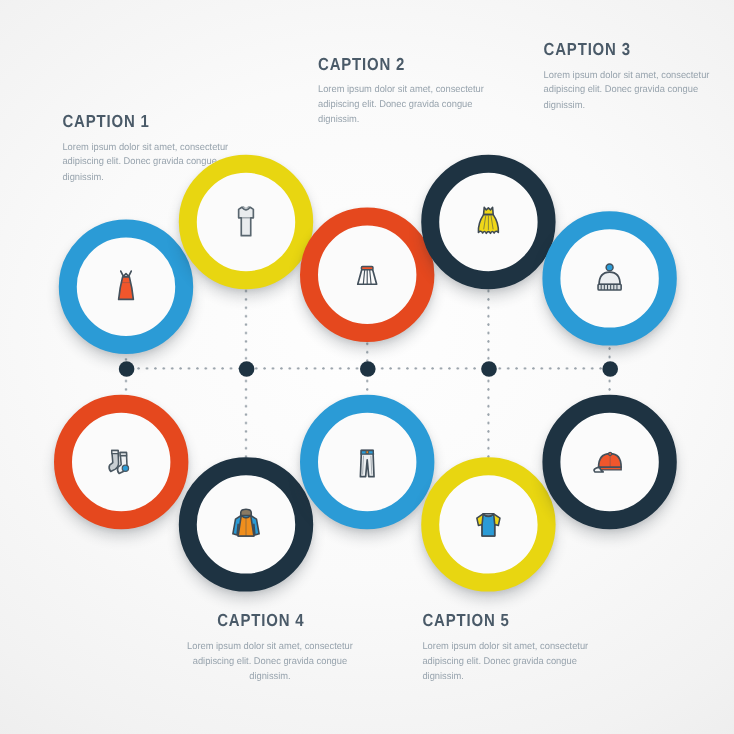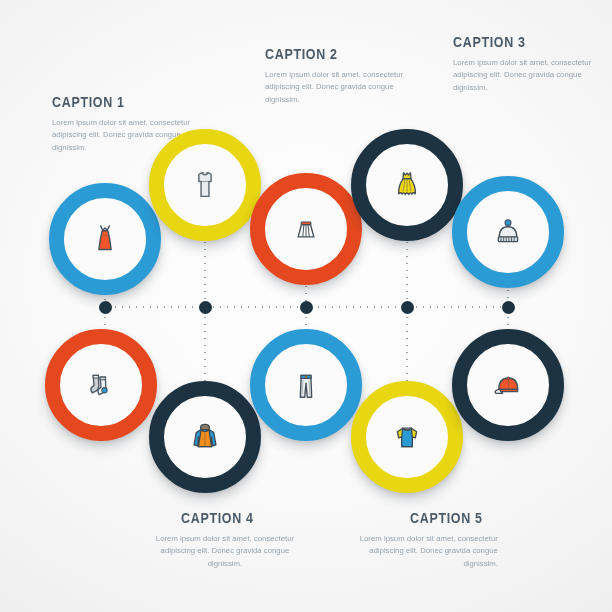--- a/index.html
+++ b/index.html
@@ -126,21 +126,21 @@
   <div class="caption" style="left:453px; top:34px;">
     <p class="caption-title">CAPTION 3</p>
     <p class="caption-body">Lorem ipsum dolor sit amet, consectetur adipiscing elit. Donec gravida congue dignissim.</p>
   </div>
 
   <div class="caption" style="left:152px; top:510px;text-align:center;">
     <p class="caption-title">CAPTION 4</p>
     <p class="caption-body">Lorem ipsum dolor sit amet, consectetur adipiscing elit. Donec gravida congue dignissim.</p>
   </div>
 
-  <div class="caption" style="left:352px; top:510px;text-align:right;">
+  <div class="caption" style="left:352px; top:510px;">
     <p class="caption-title">CAPTION 5</p>
     <p class="caption-body">Lorem ipsum dolor sit amet, consectetur adipiscing elit. Donec gravida congue dignissim.</p>
   </div>
 
   <div class="tl-h" style="left:105px; top:306px; width:404px;"></div>
 
   <div class="tl-v" style="left:104px; top:282px; height:26px;"></div>
   <div class="tl-v" style="left:204px; top:232px; height:76px;"></div>
   <div class="tl-v" style="left:305px; top:276px; height:32px;"></div>
   <div class="tl-v" style="left:406px; top:232px; height:76px;"></div>

